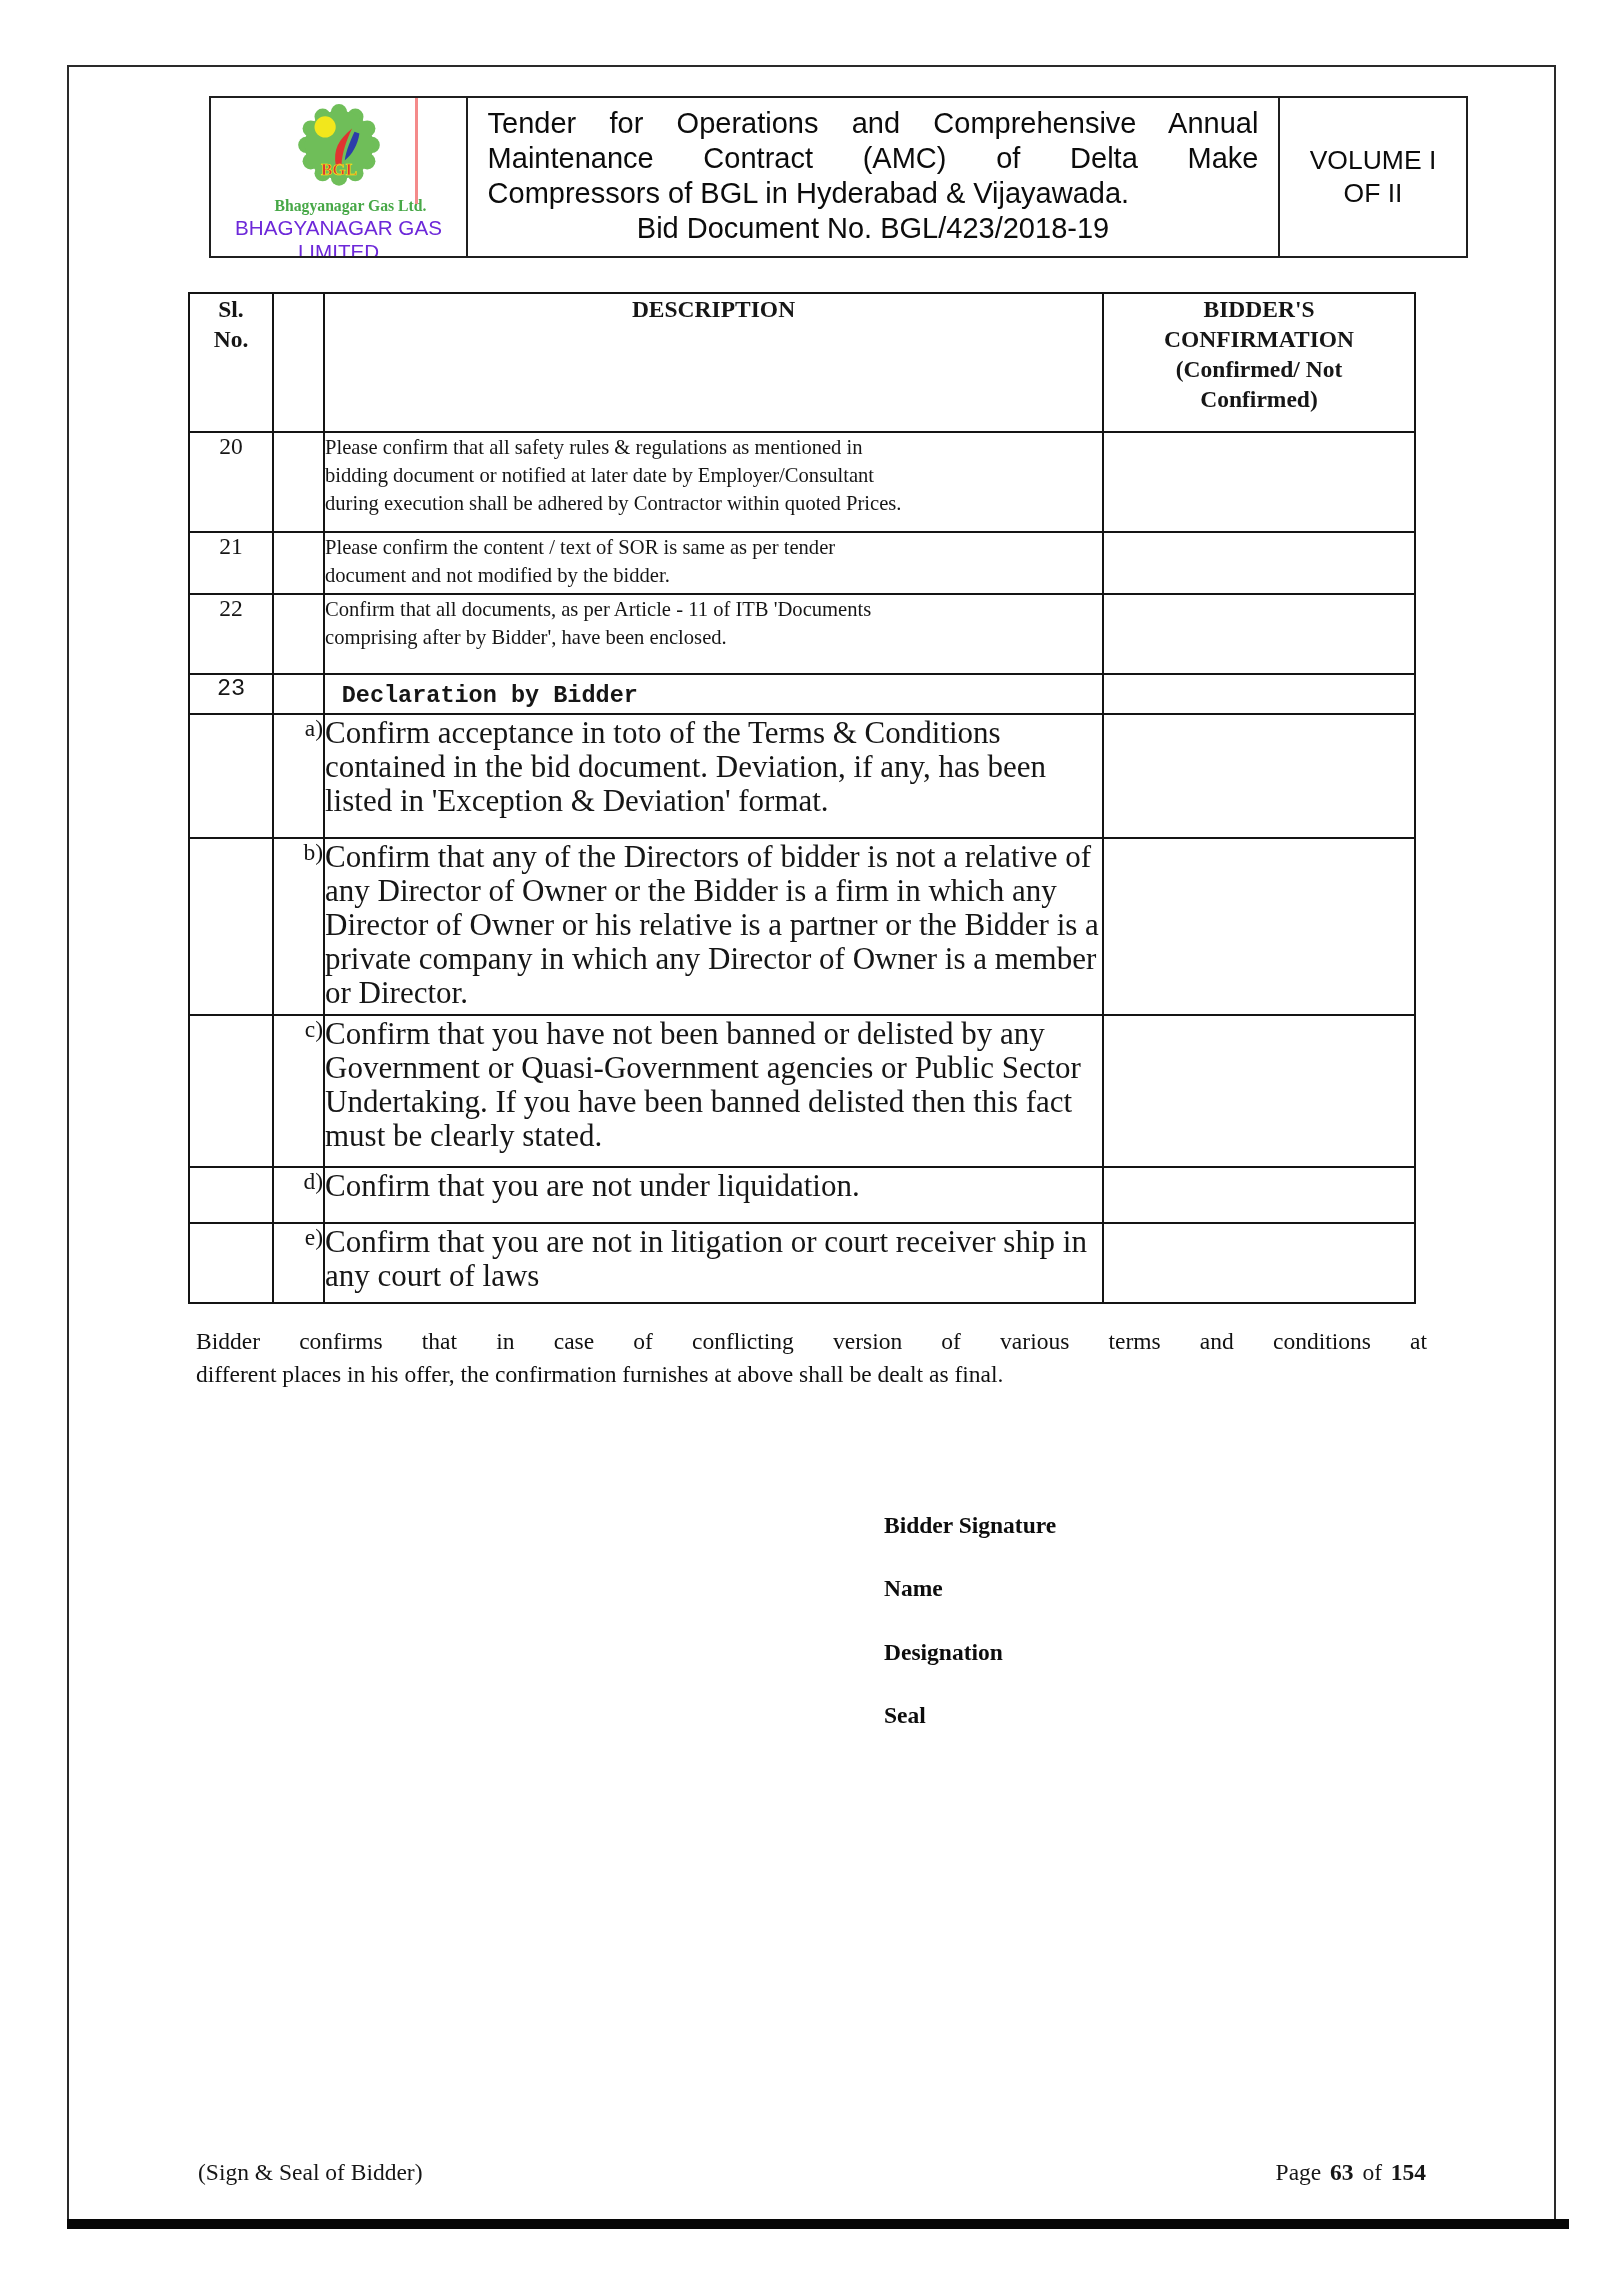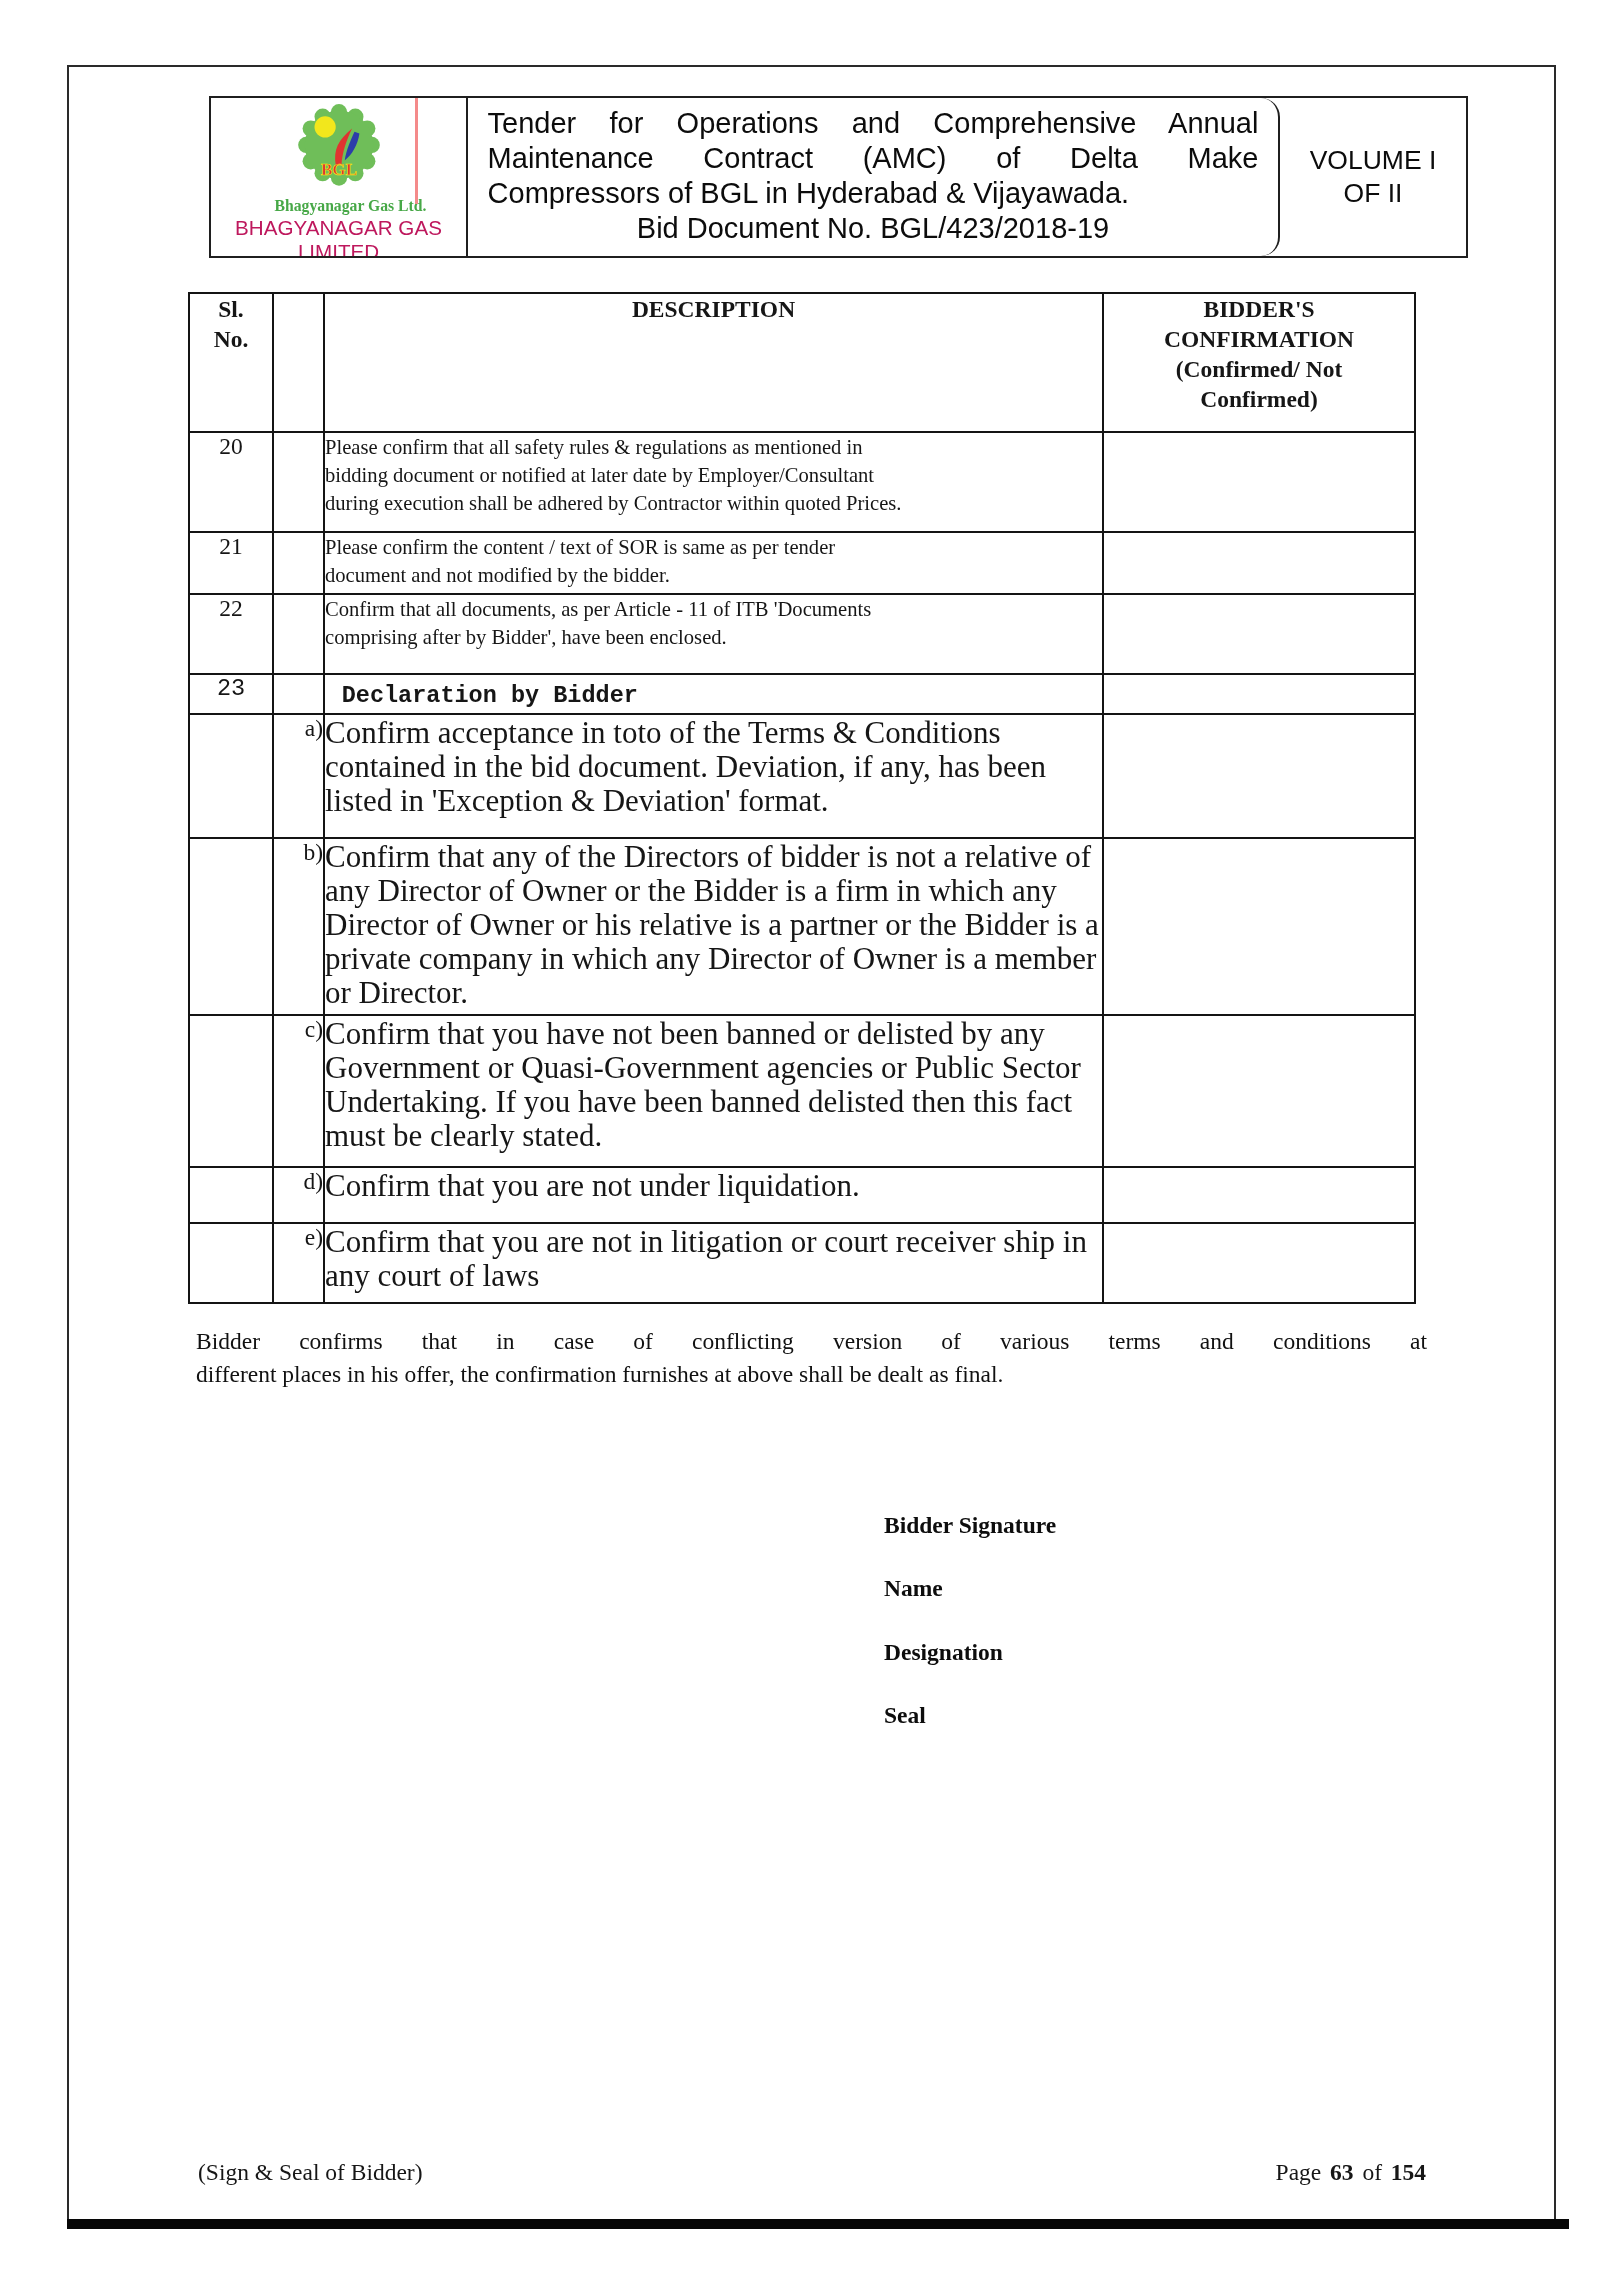--- a/index.html
+++ b/index.html
@@ -6,23 +6,23 @@
   body{width:1621px;height:2292px;position:relative;font-family:"Liberation Serif",serif;color:#161616;overflow:hidden;}
 
   .page-frame{position:absolute;left:67px;top:65px;width:1489px;height:2156px;border:2px solid #2a2a2a;box-sizing:border-box;}
   .bottom-bar{position:absolute;left:67px;top:2219px;width:1502px;height:9.8px;background:#060606;}
 
   
   .header-table{position:absolute;left:209px;top:96px;width:1259px;height:162px;display:flex;border:2px solid #1f1f1f;box-sizing:border-box;background:#fff;}
   .logo-cell{width:257px;border-right:2px solid #1f1f1f;box-sizing:border-box;position:relative;text-align:center;overflow:hidden;}
   .logo-cell svg{display:block;margin:2px auto 0 auto;}
   .logo-tagline{font-size:15.7px;line-height:16.7px;color:var(--tagline-green);font-weight:bold;padding-left:24px;}
-  .org-name{font-family:"Liberation Sans",sans-serif;font-size:20.6px;line-height:23.5px;color:#be185d;margin-top:1px;}
+  .org-name{font-family:"Liberation Sans",sans-serif;font-size:20.6px;line-height:23.5px;color:#6d28d9;margin-top:1px;}
   .red-artifact{position:absolute;left:204px;top:0px;width:2.9px;height:106px;background:var(--artifact-red);}
-  .title-cell{width:812px;border-right:2px solid #1f1f1f;box-sizing:border-box;padding:7.8px 19.6px 0 19.6px;font-family:"Liberation Sans",sans-serif;font-size:29px;line-height:35px;color:#0c0c0c;border-radius:19px;}
+  .title-cell{width:812px;border-right:2px solid #1f1f1f;box-sizing:border-box;padding:7.8px 19.6px 0 19.6px;font-family:"Liberation Sans",sans-serif;font-size:29px;line-height:35px;color:#0c0c0c;}
   .bid-doc{text-align:center;font-family:"Liberation Sans",sans-serif;font-size:29px;line-height:35px;}
   .volume-cell{flex:1;display:flex;flex-direction:column;justify-content:center;align-items:center;font-family:"Liberation Sans",sans-serif;font-size:26.5px;line-height:33px;color:#0c0c0c;}
 
   .line{display:block;}
   .jline{text-align-last:justify;}
 
   
   .main-table-wrap{position:absolute;left:188px;top:292px;}
   table.main-table{border-collapse:collapse;table-layout:fixed;width:1226px;background:#fff;}
   table.main-table td{border:2.9px solid #141414;vertical-align:top;box-sizing:border-box;padding:0;}

